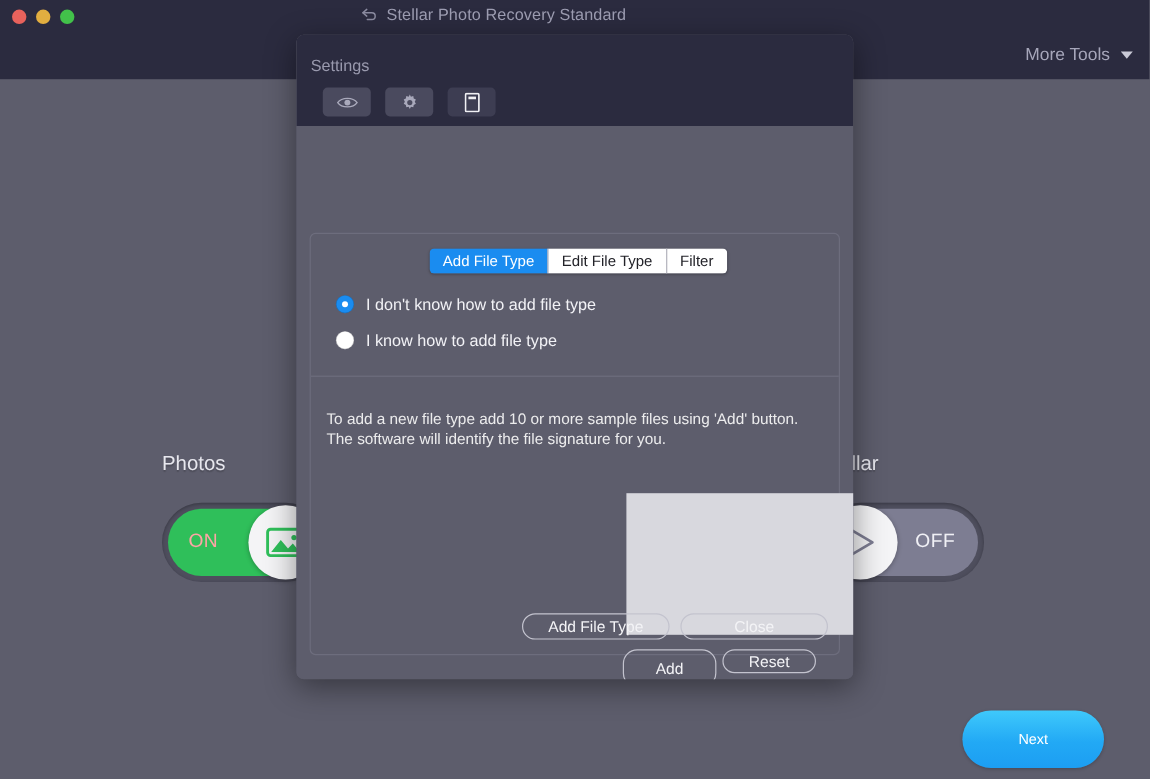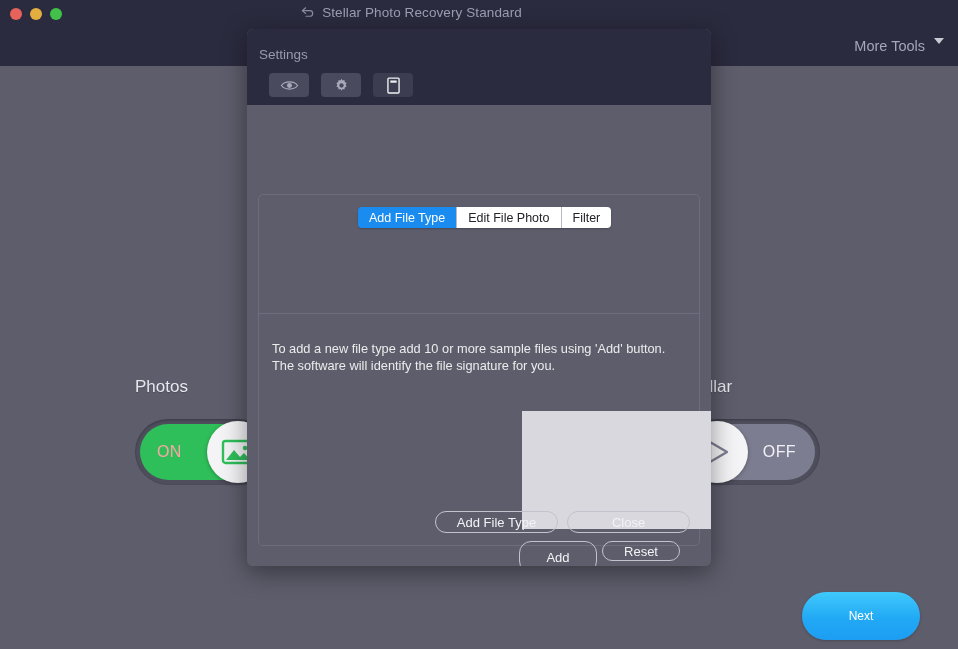--- a/index.html
+++ b/index.html
@@ -33,21 +33,21 @@
     pointer-events: none;
     padding-left: 10px;
   }
   #back-icon { display: block; width: 15px; height: 15px; opacity: .85; }
   #app-title {
     color: #9e9eb3; font-size: 13.5px; letter-spacing: .1px;
   }
 
   #more-tools {
     position: absolute; right: 14px; top: 38px;
-    display: flex; align-items: flex-start; gap: 9px;
+    display: flex; align-items: center; gap: 9px;
     color: #a6a6ba; font-size: 14.5px;
     cursor: pointer;
   }
   #more-tools .caret {
     width: 0; height: 0;
     border-left: 5px solid transparent;
     border-right: 5px solid transparent;
     border-top: 6px solid #c9c9d6;
     display: block;
   }
@@ -326,24 +326,34 @@
       </button>
     </div>
   </div>
 
   <div id="dialog-body">
 
     <div id="panel"></div>
 
     <div id="tabs">
       <div class="tab active">Add File Type</div>
-      <div class="tab">Edit File Photo</div>
+      <div class="tab">Edit File Type</div>
       <div class="tab">Filter</div>
     </div>
 
+    <div id="radio-group">
+      <div class="radio-row">
+        <span class="radio checked"></span>
+        <span class="radio-label">I don't know how to add file type</span>
+      </div>
+      <div class="radio-row">
+        <span class="radio"></span>
+        <span class="radio-label">I know how to add file type</span>
+      </div>
+    </div>
 
     <div id="divider"></div>
 
     <div id="instructions">To add a new file type add 10 or more sample files using 'Add' button. The software will identify the file signature for you.</div>
 
     <div id="filebox"></div>
 
     <button id="add-btn" class="pill">Add</button>
     <button id="reset-btn" class="pill">Reset</button>
 

